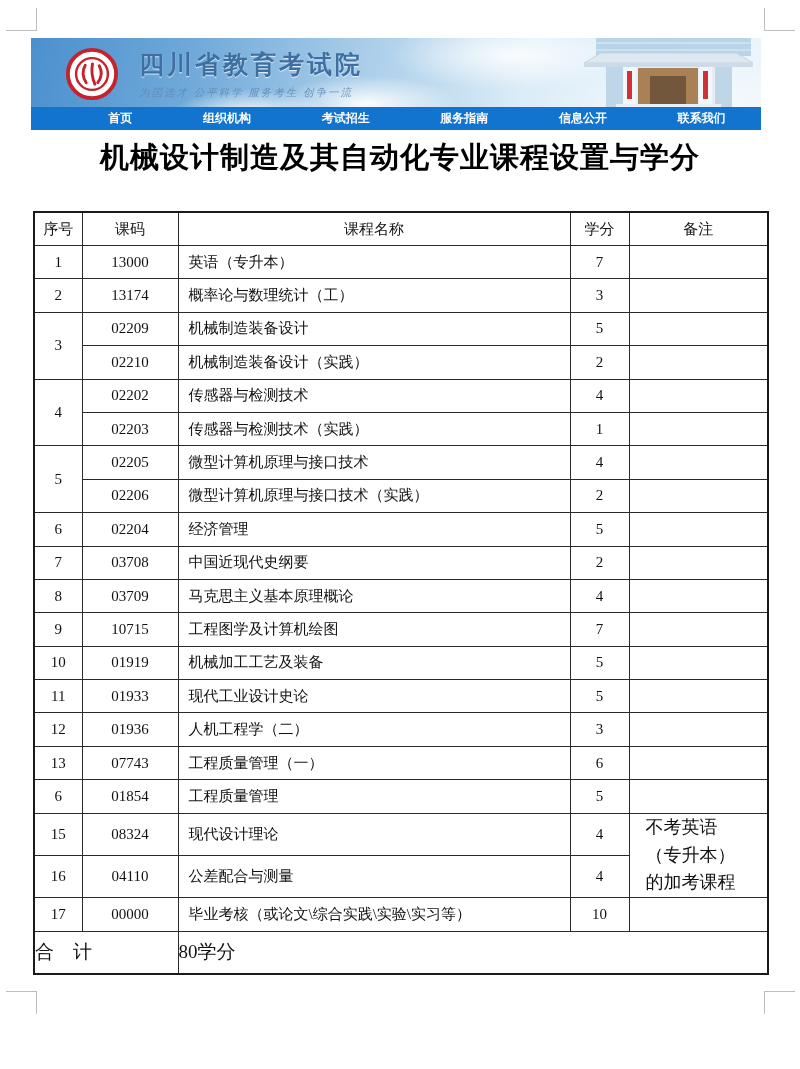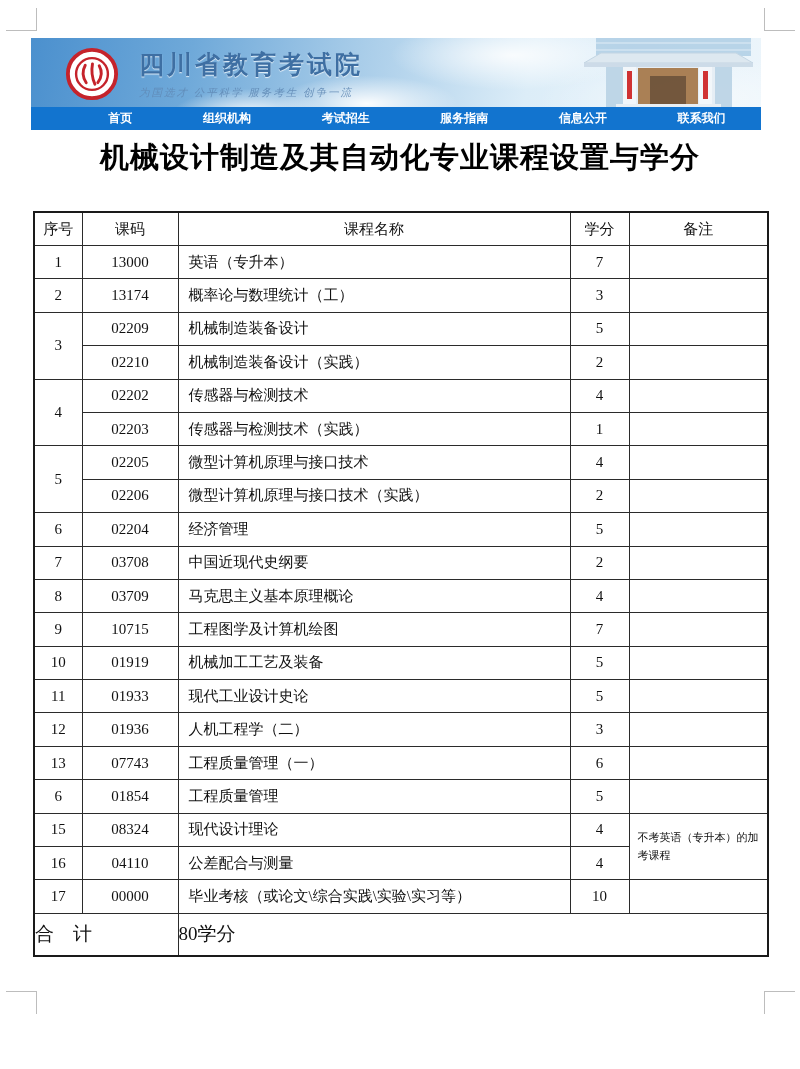--- a/index.html
+++ b/index.html
@@ -61,21 +61,21 @@
     border:2px solid #1a1a1a;font-size:15px;color:#111;
   }
   table.course td,table.course th{
     border:1px solid #2b2b2b;padding:0;vertical-align:middle;
     font-weight:normal;overflow:hidden;
   }
   table.course thead th{height:32px;text-align:center;}
   table.course tbody td{height:32.4px;text-align:center;}
   td.name{text-align:left !important;padding-left:10px !important;}
   td.remark{
-    text-align:left !important;padding:0 8px !important;line-height:1.55;font-size:11px;
+    text-align:left !important;padding:0 16px !important;line-height:1.55;font-size:18px;
   }
   tfoot td{height:41px;text-align:left;font-size:19px;}
   .w-no{width:48px}.w-code{width:96px}.w-name{width:392px}.w-credit{width:59px}.w-remark{width:139px}
 </style>
 </head>
 <body>
 
 <div class="page">
 
   <div class="cropmark cm-tl"></div>

